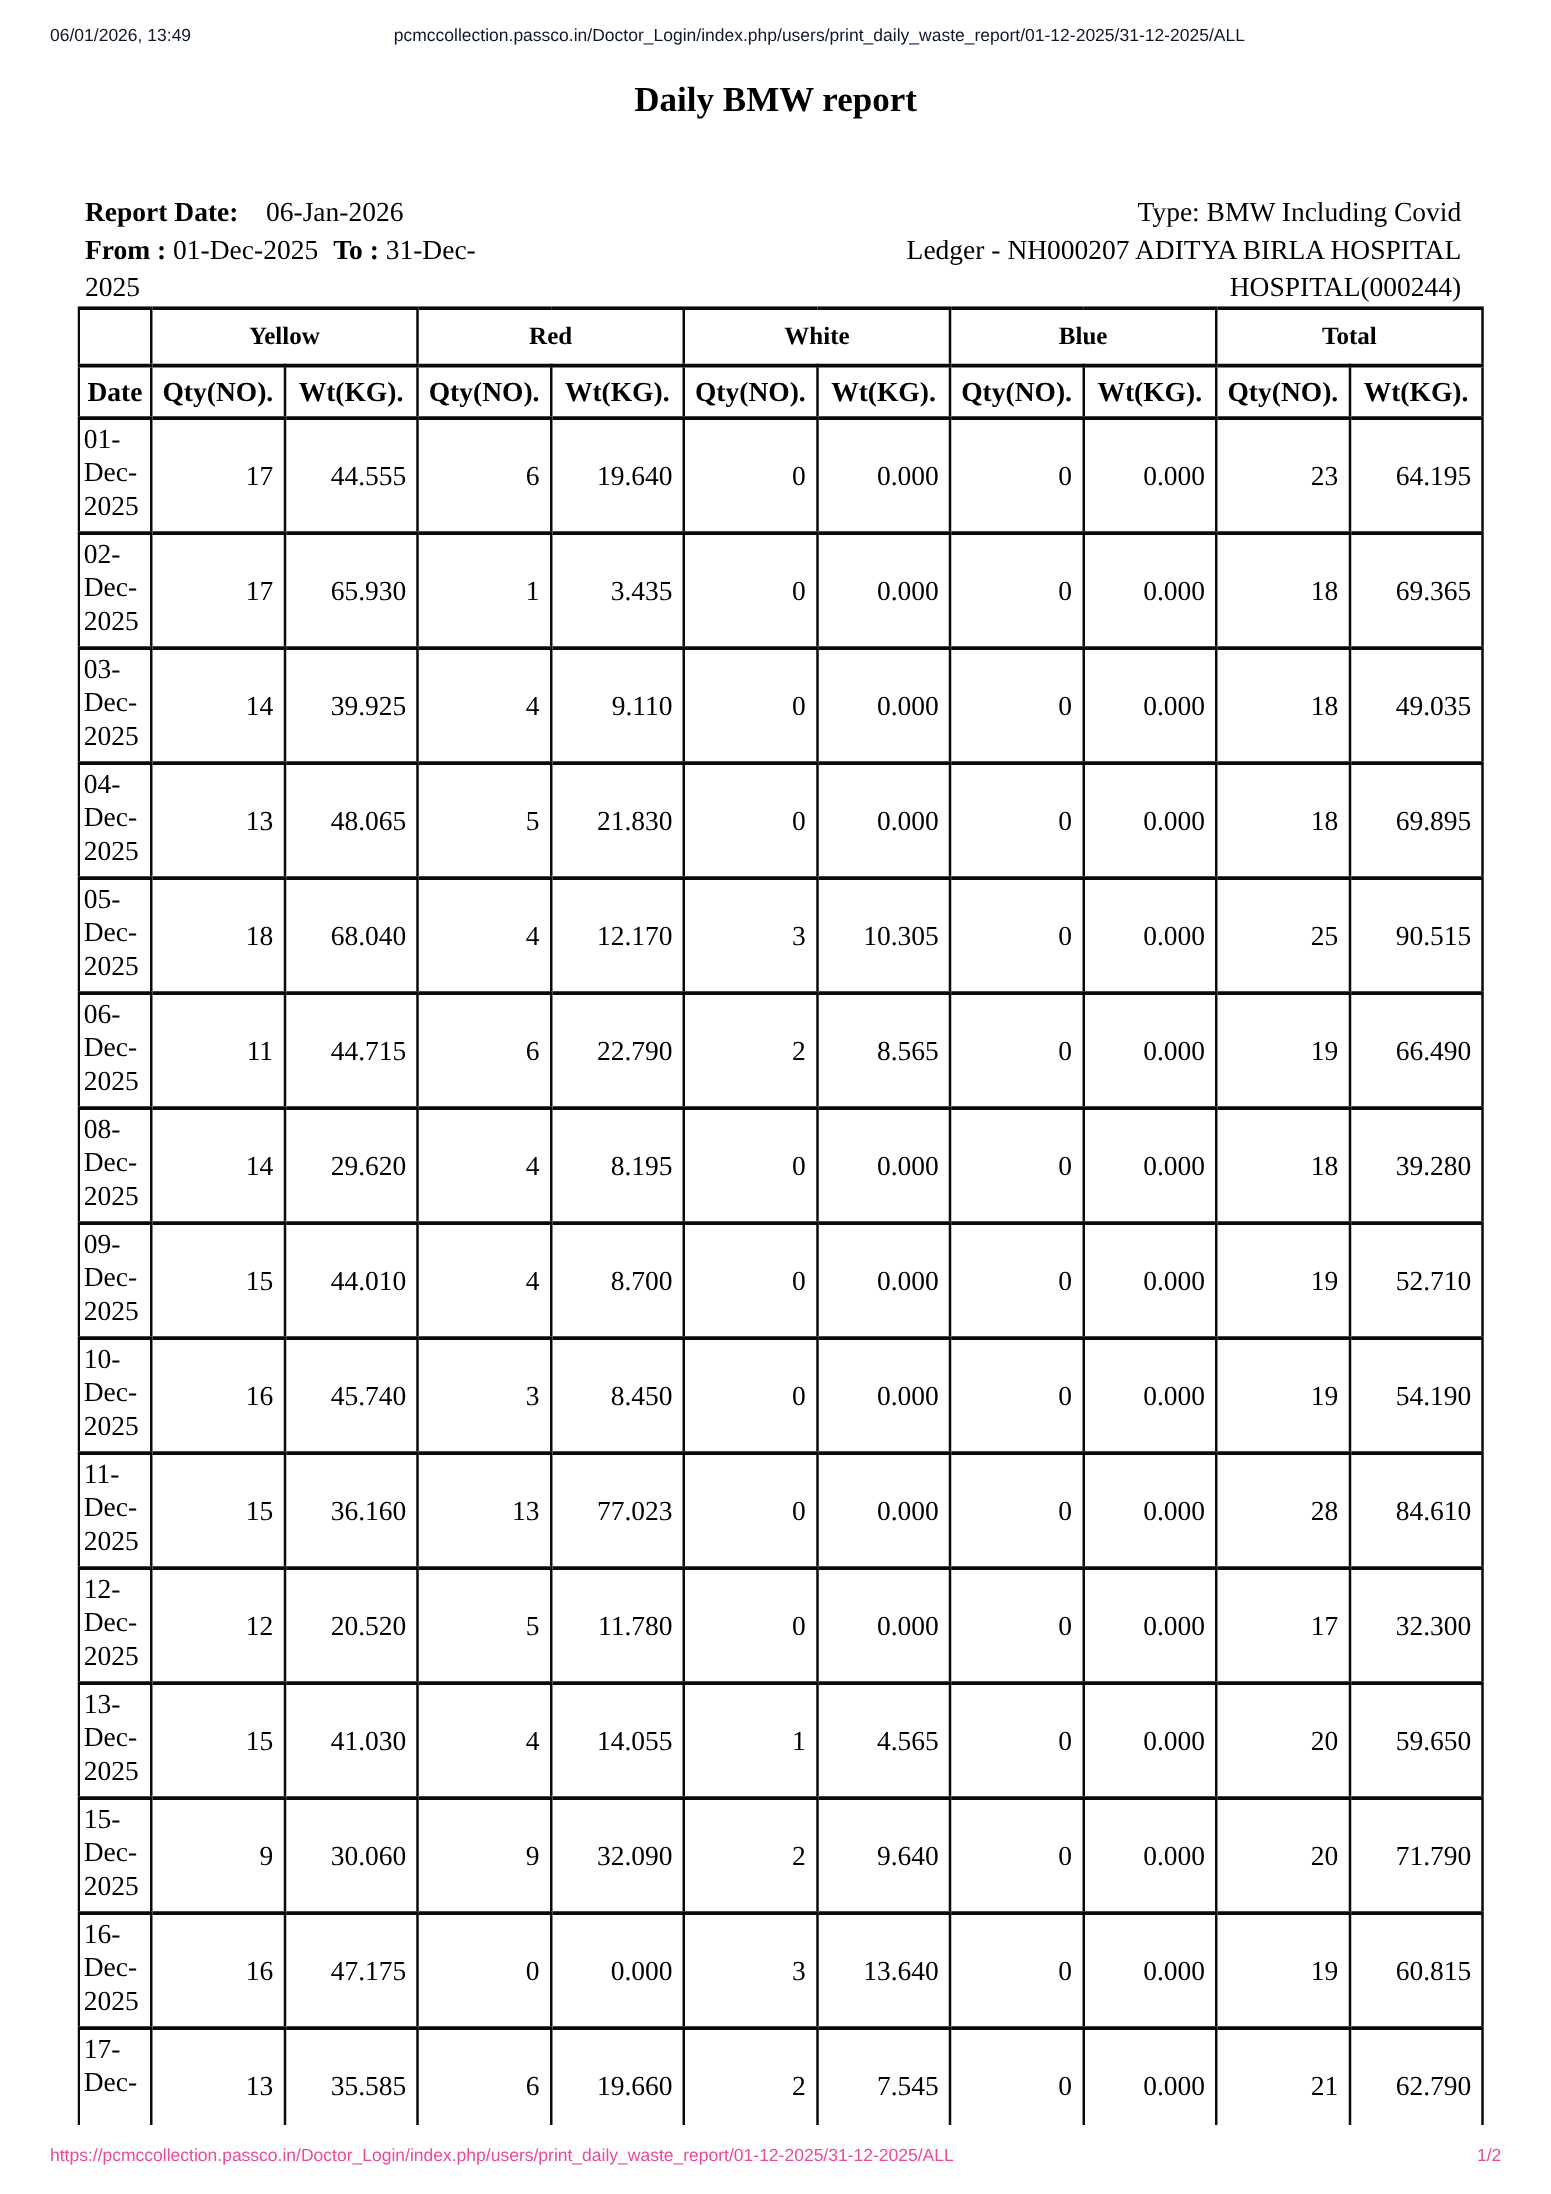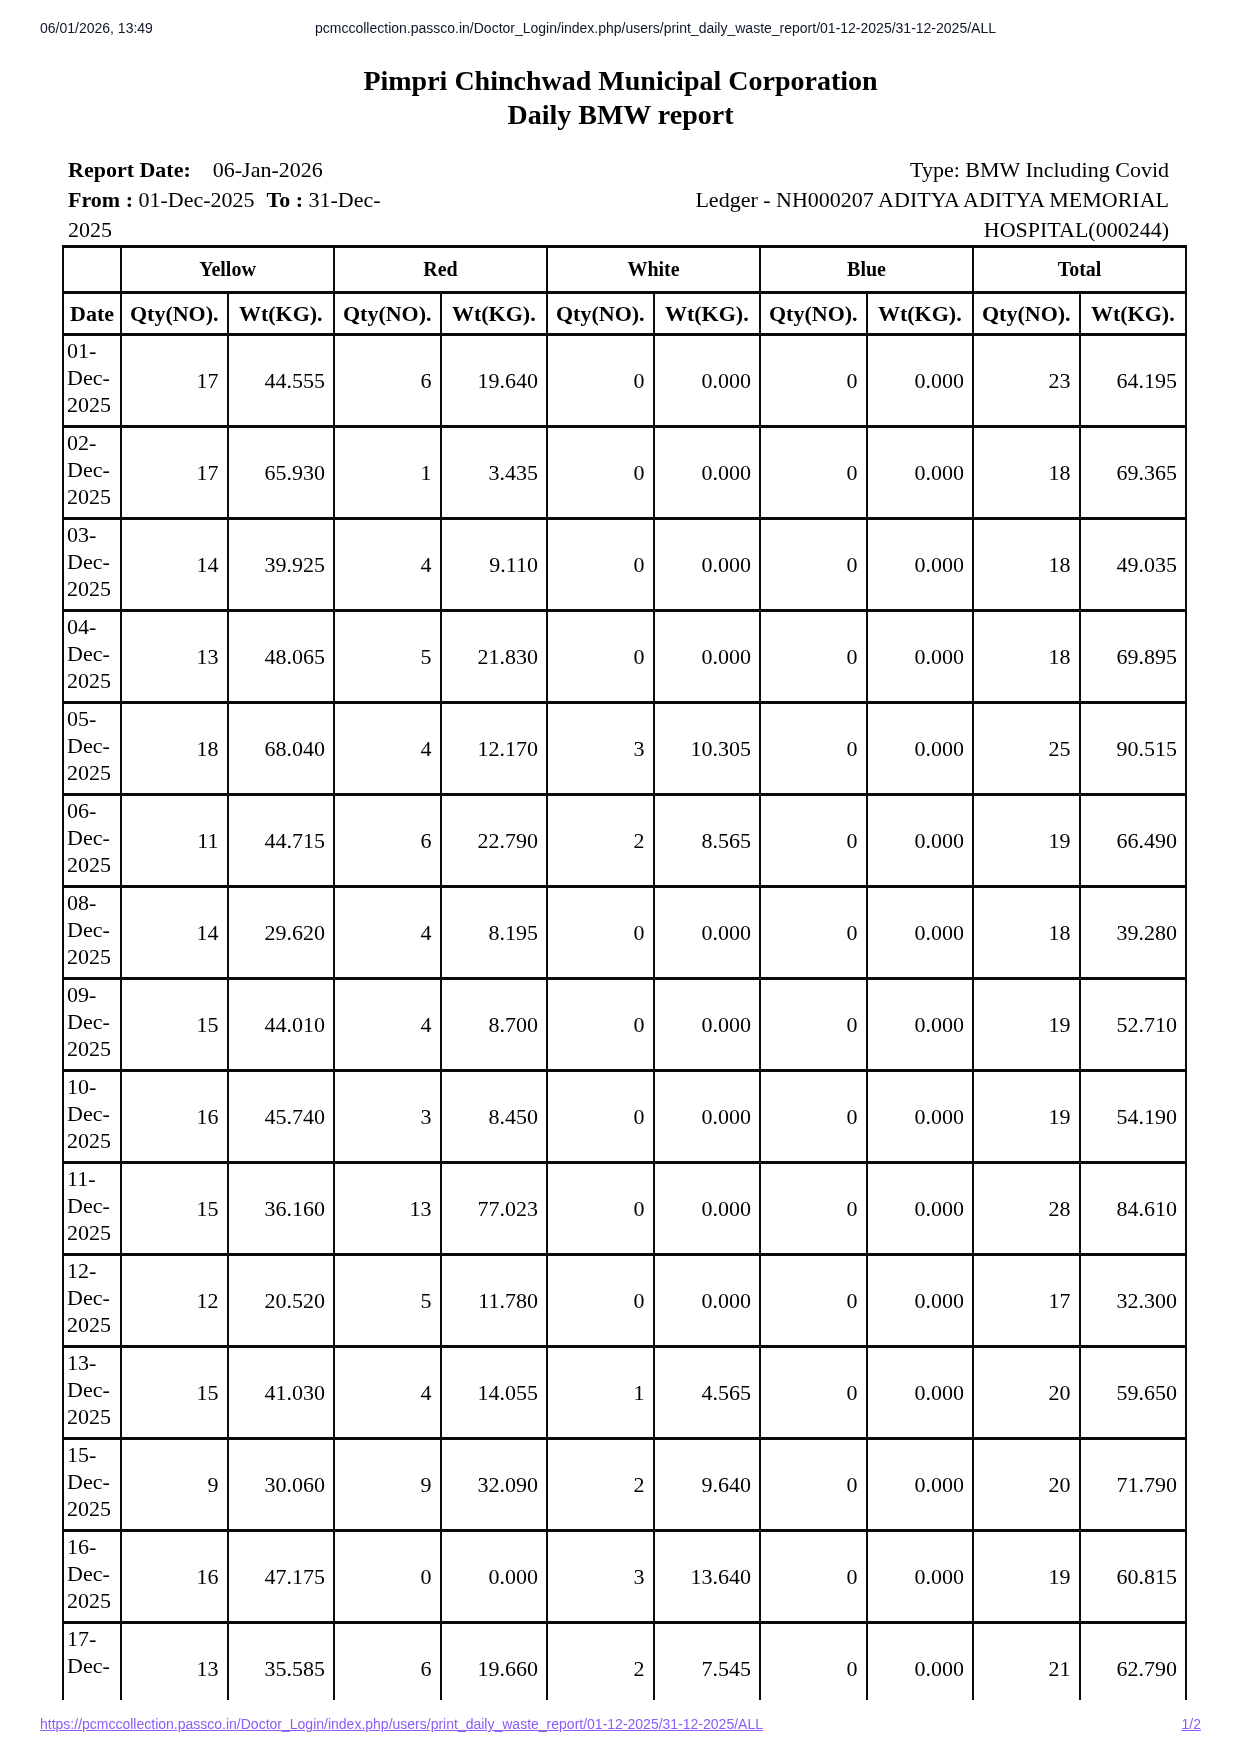--- a/index.html
+++ b/index.html
@@ -18,21 +18,21 @@
     display:flex; align-items:baseline;
     font-family:"Liberation Sans", sans-serif;
     font-size:14px; color:#0f172a;
   }
   .print-header .ph-date { width:275px; flex:none; }
   .print-header .ph-url { flex:1; text-align:left; }
   .print-footer {
     position:absolute; top:1716px; left:40px; right:40px;
     display:flex; justify-content:space-between; align-items:center;
     font-family:"Liberation Sans", sans-serif;
-    font-size:14px; color:#8b5cf6;text-decoration:underline;
+    font-size:14px; color:#ec4899;
   }
   
   .title-block { position:absolute; top:64px; left:0; width:100%; text-align:center; }
   .title-line { font-size:28px; font-weight:bold; line-height:34px; }
   
   .meta {
     position:absolute; top:155px; left:62px; width:1123px;
     display:flex; justify-content:space-between;
     font-size:22px; line-height:30px;
   }
@@ -78,39 +78,38 @@
 <body>
 
 <div class="page">
 
   <div class="print-header">
     <span class="ph-date">06/01/2026, 13:49</span>
     <span class="ph-url">pcmccollection.passco.in/Doctor_Login/index.php/users/print_daily_waste_report/01-12-2025/31-12-2025/ALL</span>
   </div>
 
   <div class="title-block">
-    <div class="title-line">Pimpri Chinchwad Municipal Corporation</div>
     <div class="title-line">Daily BMW report</div>
   </div>
 
   <div class="meta">
     <div class="meta-left">
       <div class="meta-line">
         <span class="b">Report Date:</span><span class="rd-gap"></span><span>06-Jan-2026</span>
       </div>
       <div class="meta-line">
         <span class="b">From :</span>
         <span>01-Dec-2025</span><span class="fv-gap"></span><span class="b">To :</span>
         <span>31-Dec-</span>
       </div>
       <div class="meta-line">2025</div>
     </div>
     <div class="meta-right">
       <div>Type: BMW Including Covid</div>
-      <div>Ledger - NH000207 ADITYA ADITYA MEMORIAL</div>
+      <div>Ledger - NH000207 ADITYA BIRLA HOSPITAL</div>
       <div>HOSPITAL(000244)</div>
     </div>
   </div>
 
   <div class="table-clip">
     <table class="report">
       <colgroup id="colgroup">
           <col class="c-date">
           <col class="c-val">
           <col class="c-val">

